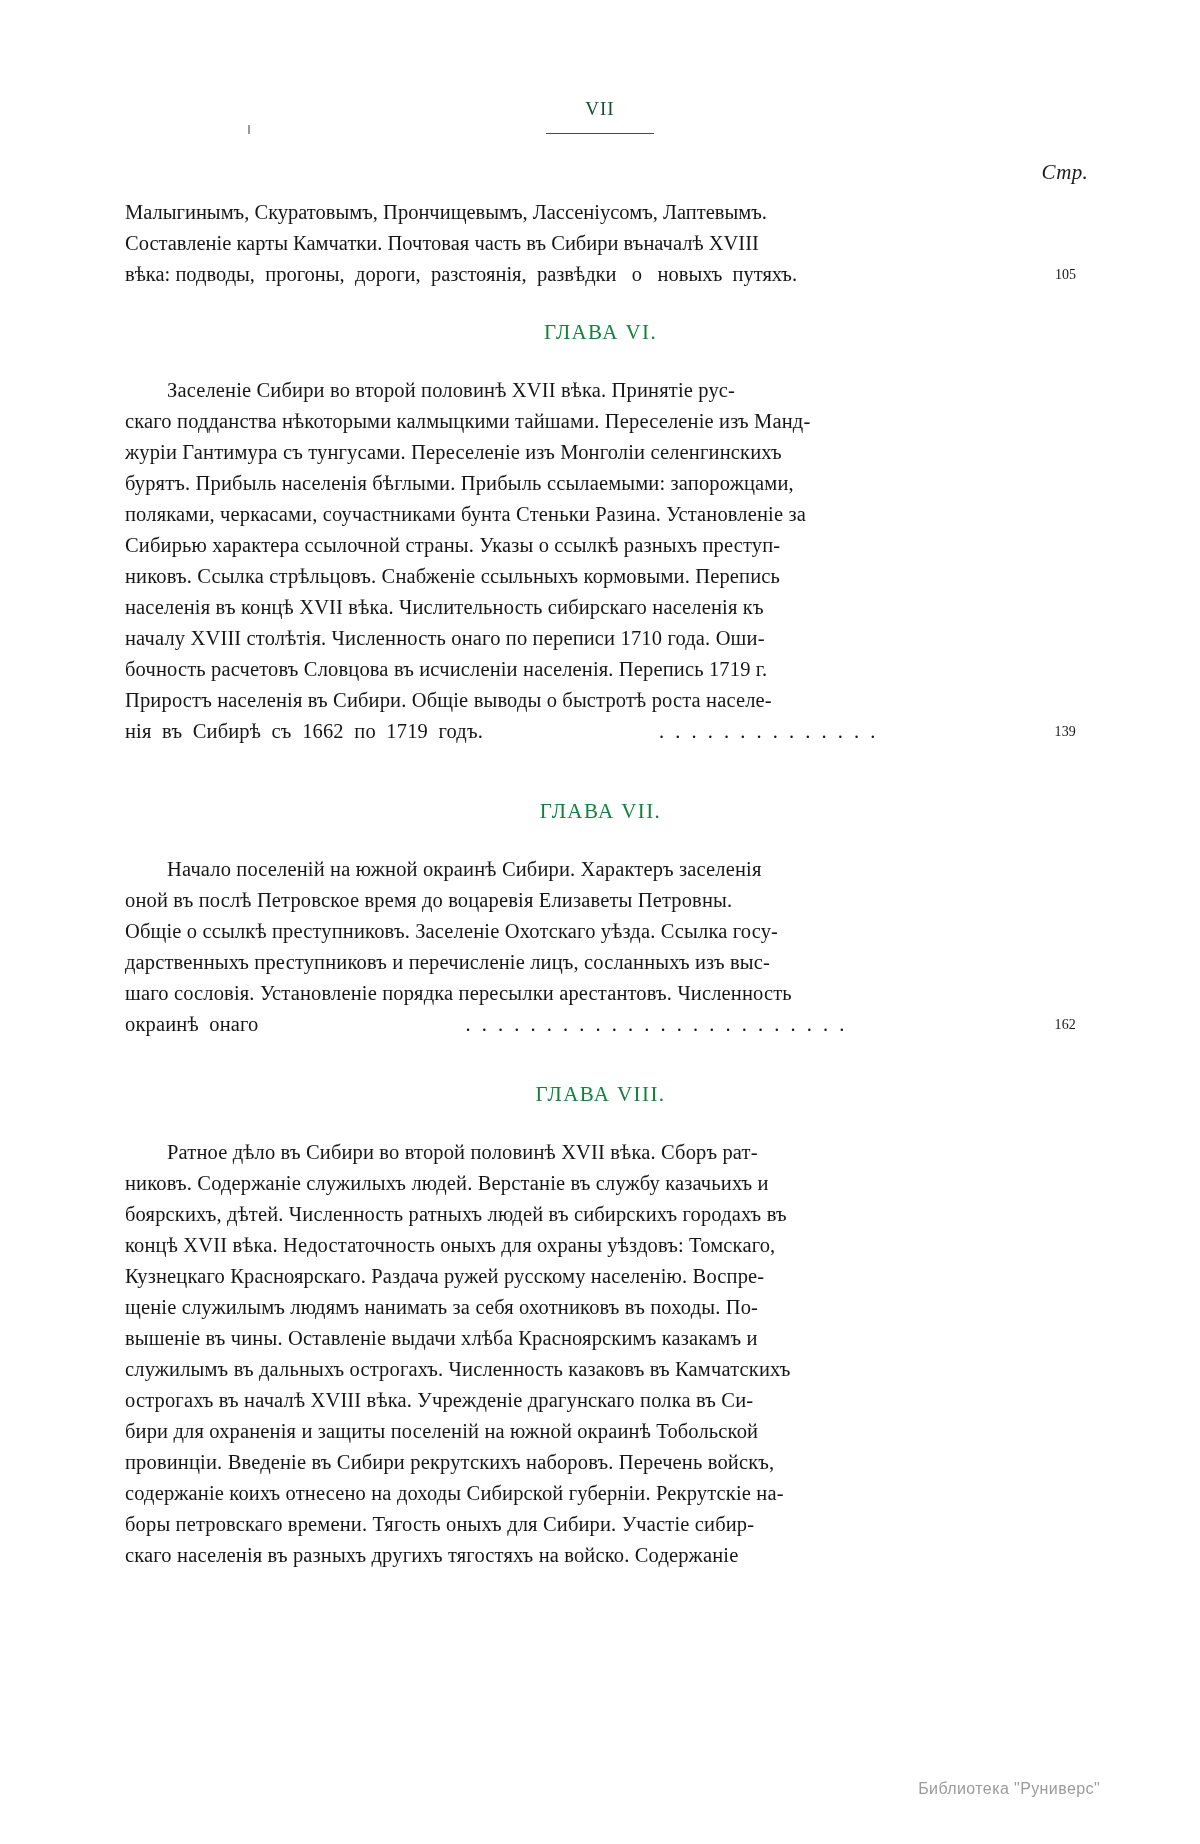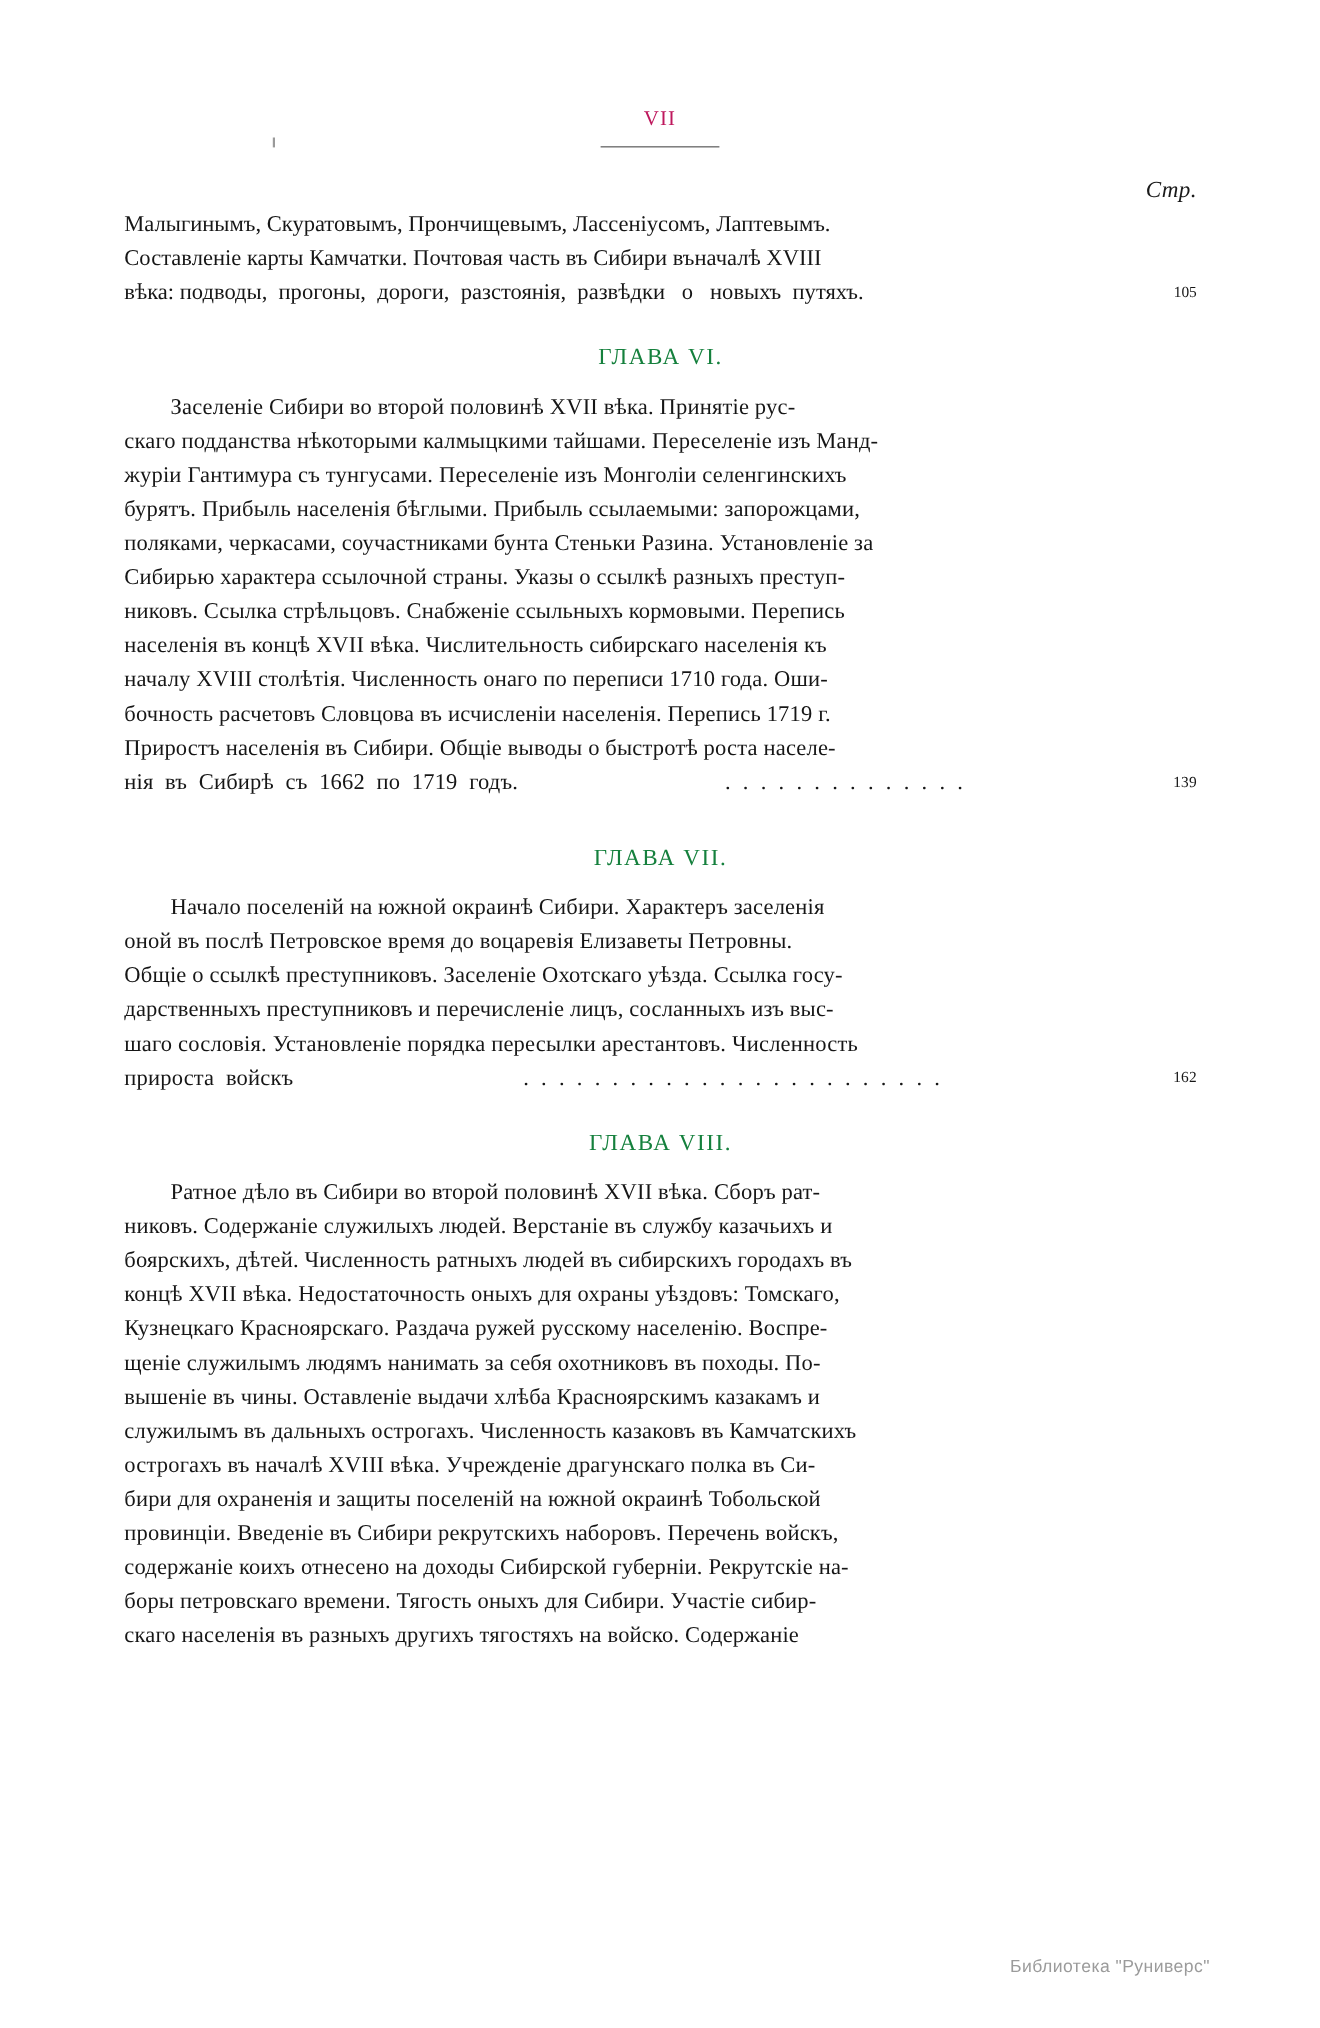--- a/index.html
+++ b/index.html
@@ -19,21 +19,21 @@
   }
   .page-number {
     position: absolute;
     top: 98px;
     left: 0;
     right: 0;
     text-align: center;
     font-family: "Liberation Serif", serif;
     font-size: 19px;
     letter-spacing: 1px;
-    color: #be185d;
+    color: #14532d;
   }
   .header-rule {
     position: absolute;
     top: 133px;
     left: 50%;
     transform: translateX(-50%);
     width: 108px;
     height: 1px;
     background: #4a4a4a;
   }
@@ -57,21 +57,21 @@
     font-size: 21px;
     color: #1a1a1a;
     margin-bottom: 4px;
     letter-spacing: 0.3px;
   }
   .para {
     font-size: 20.5px;
     line-height: 31px;
     color: #161616;
     text-align: justify;
-    margin: 0;
+    margin: 12px;
   }
   .para.lead {
     margin-bottom: 0;
   }
   .para .ln {
     display: block;
     white-space: nowrap;
   }
   .para .ln.justify {
     display: flex;
@@ -163,21 +163,21 @@
 
     <div class="sp-18"></div>
 
     <div class="para block-b">
       <span class="ln"><span class="indent"></span><span class="bold">Начало  поселеній   на  южной  окраинѣ  Сибири.   Характеръ  заселенія</span></span>
       <span class="ln bold">оной  въ  послѣ  Петровское  время  до  воцаревія  Елизаветы  Петровны.</span>
       <span class="ln">Общіе о ссылкѣ преступниковъ.  Заселеніе Охотскаго уѣзда.  Ссылка госу-</span>
       <span class="ln">дарственныхъ  преступниковъ  и  перечисленіе  лицъ,  сосланныхъ  изъ  выс-</span>
       <span class="ln">шаго  сословія.  Установленіе  порядка  пересылки  арестантовъ.  Численность</span>
       <span class="ln justify">
-        <span>прироста  войскъ</span>
+        <span>окраинѣ  онаго</span>
         <span class="leaders">. . . . . . . . . . . . . . . . . . . . . . . .</span>
         <span class="pageref">162</span>
       </span>
     </div>
 
     <div class="sp-30"></div>
 
     <div class="chapter-head">ГЛАВА VIII.</div>
 
     <div class="sp-18"></div>

